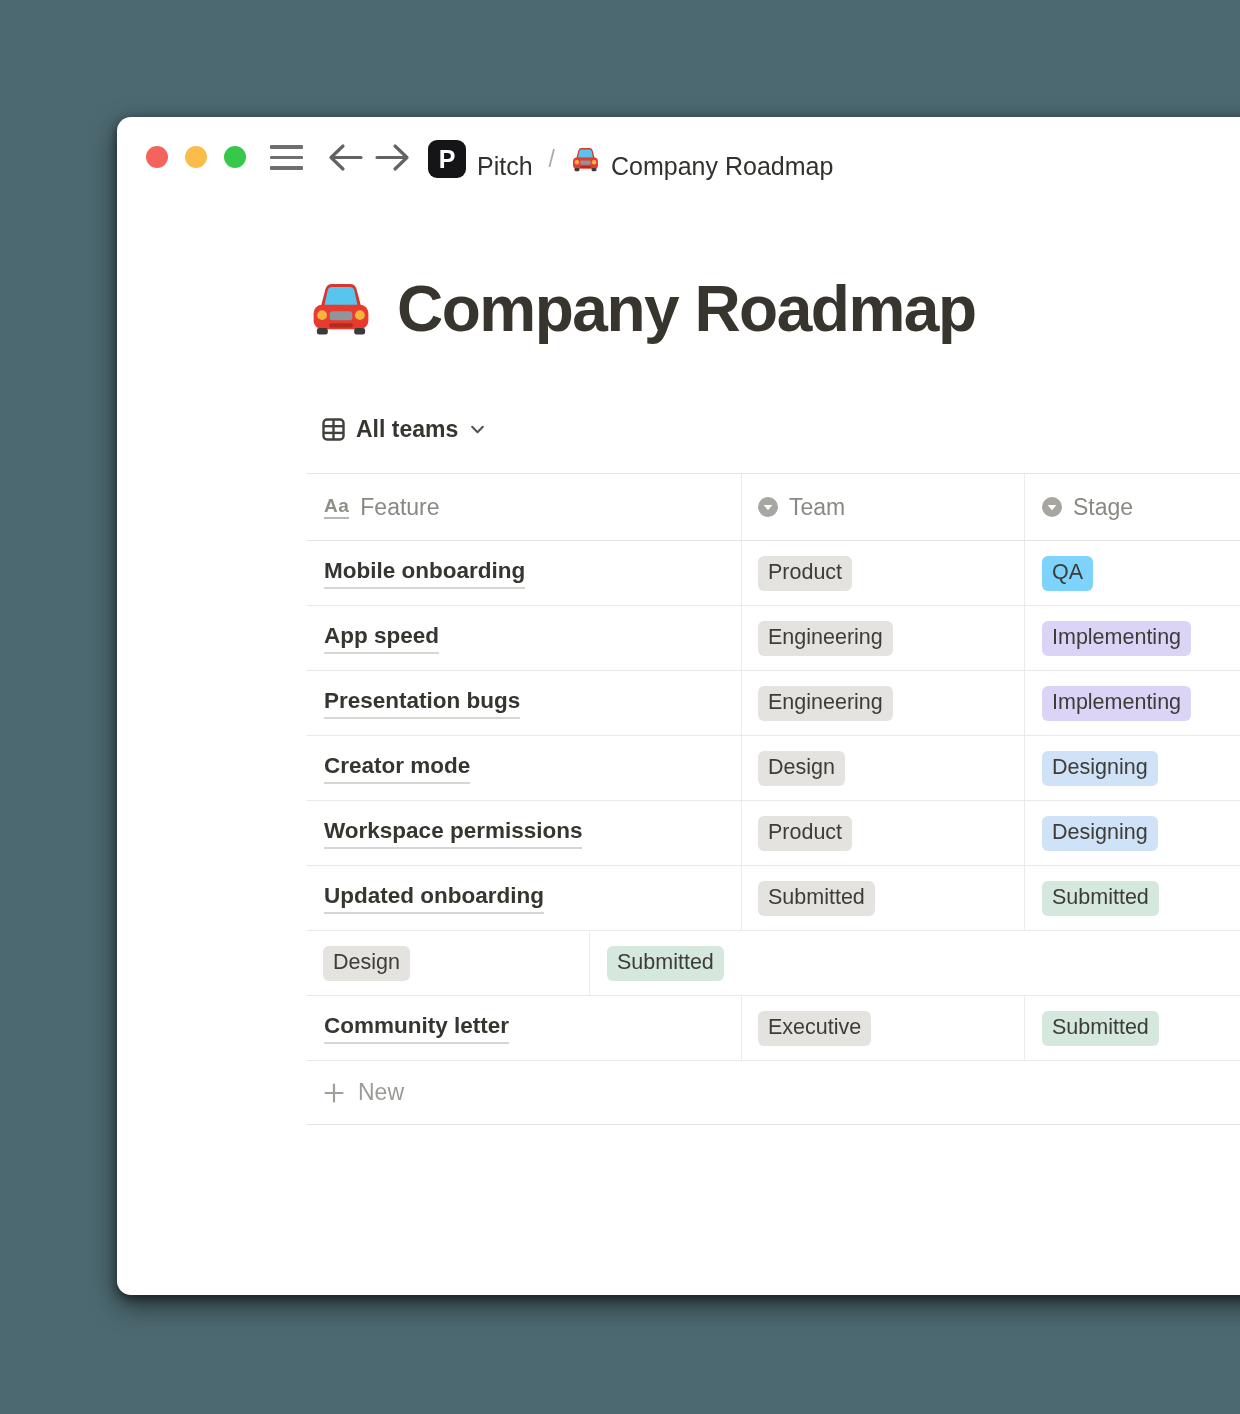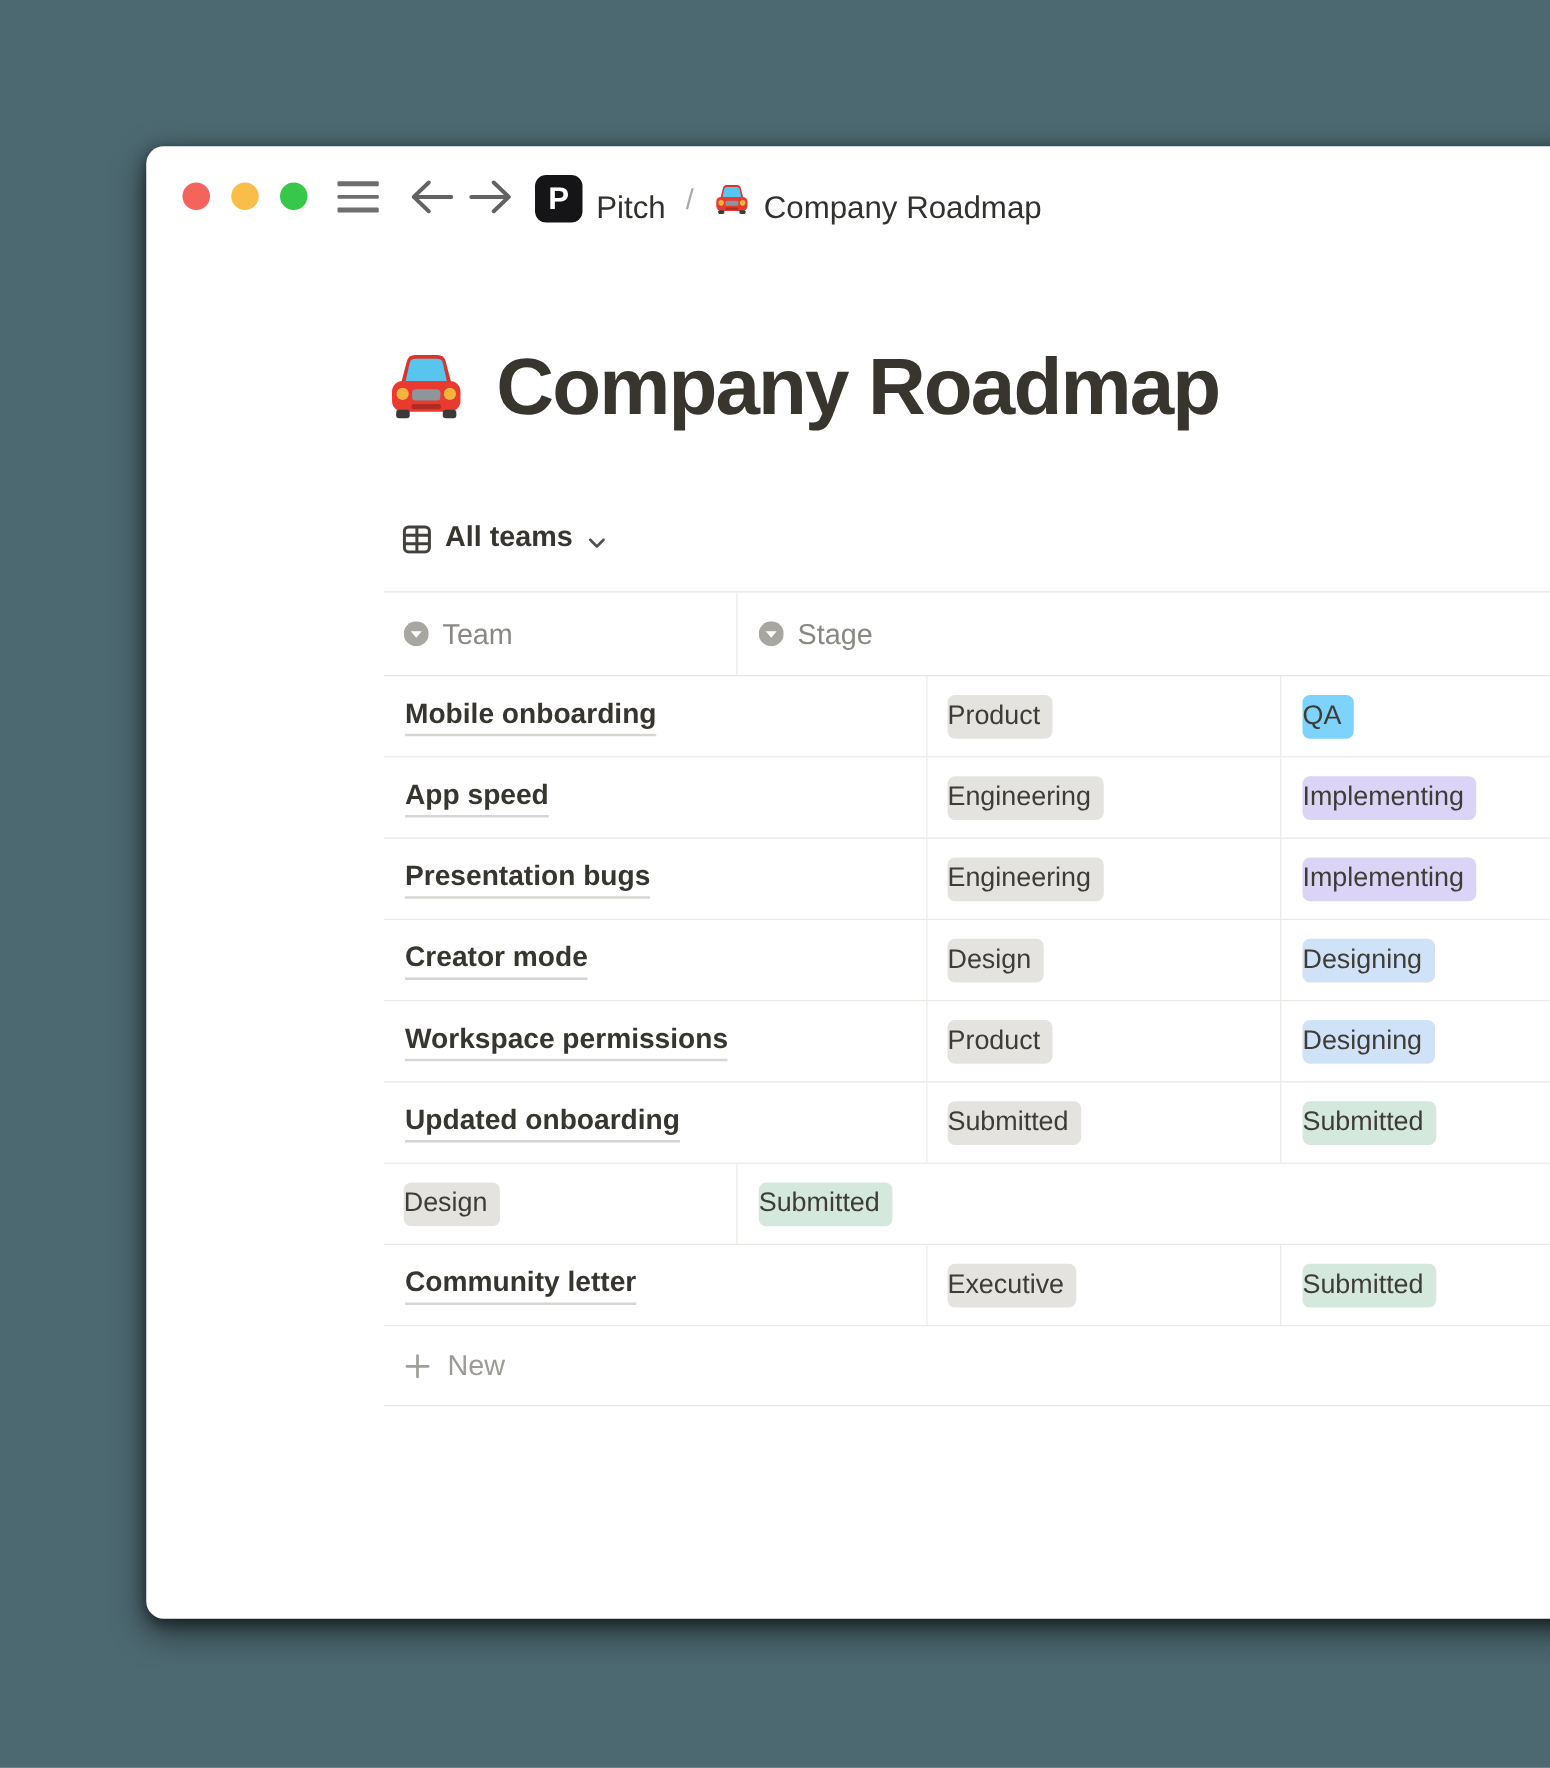--- a/index.html
+++ b/index.html
@@ -53,21 +53,21 @@
   .page-title { position: absolute; left: 190px; top: 155px; display: flex; align-items: center; }
   .title-car { width: 68px; height: 68px; flex: 0 0 auto; }
   .page-title h1 {
     margin: 0 0 0 22px;
     font-size: 64px; font-weight: 800; letter-spacing: -1.5px;
     color: #38352F; white-space: nowrap;
   }
 
   
   .view-row { position: absolute; left: 190px; top: 299px; height: 36px; }
-  .view-selector { display: flex; align-items: flex-end; gap: 11px; padding-left: 15px; cursor: pointer; }
+  .view-selector { display: flex; align-items: center; gap: 11px; padding-left: 15px; cursor: pointer; }
   .view-selector .view-label { font-size: 23px; font-weight: 700; color: #37352F; }
 
   
   .db-table { position: absolute; left: 190px; top: 356px; width: 1130px; }
   .t-row { display: flex; border-bottom: 1.5px solid #EAE9E6; }
   .t-header { height: 66px; border-top: 1.5px solid #E6E5E2; border-bottom: 1.5px solid #E6E5E2; }
   .t-cell { display: flex; align-items: center; box-sizing: border-box; }
   .c-feature { width: 435px; padding-left: 17px; border-right: 1.5px solid #ECEBE8; }
   .c-team    { width: 283px; padding-left: 16px; border-right: 1.5px solid #ECEBE8; }
   .c-stage   { flex: 1; padding-left: 17px; }
@@ -78,21 +78,21 @@
     border-bottom: 2px solid #B9B7B2; padding-bottom: 2px; letter-spacing: 0.5px;
   }
   .data-row { height: 64px; }
   .feature-link {
     font-size: 22.5px; font-weight: 700; color: #37352F;
     border-bottom: 2px solid #D7D6D2; padding-bottom: 3px;
     white-space: nowrap; cursor: pointer;
   }
   .tag {
     display: inline-block; border-radius: 6px;
-    padding: 4px 10px 6px 0;
+    padding: 4px 10px 6px 10px;
     font-size: 21.5px; color: #3E3C37; white-space: nowrap; cursor: pointer;
   }
   .tag-gray { background: #E4E3E0; }
   .new-row { height: 63px; display: flex; align-items: center; gap: 13px;
     padding-left: 16px; border-bottom: 1.5px solid #E6E5E2; cursor: pointer; }
   .new-label { font-size: 23px; color: #9D9B96; text-align: center; }
 
   svg { display: block; }
 </style>
 </head>
@@ -172,20 +172,24 @@
         <span class="view-label">All teams</span>
         <svg width="17" height="17" viewBox="0 0 16 16">
           <path d="M3 5.5 L8 10.5 L13 5.5" stroke="#56534E" stroke-width="2" fill="none" stroke-linecap="round" stroke-linejoin="round"></path>
         </svg>
       </div>
 
     </div>
 
     <div class="db-table">
       <div class="t-row t-header">
+        <div class="t-cell c-feature">
+          <span class="aa-icon">Aa</span>
+          <span class="header-label">Feature</span>
+        </div>
         <div class="t-cell c-team">
           <svg width="20" height="20" viewBox="0 0 20 20">
               <use href="#select-glyph"></use>
             </svg>
           <span class="header-label">Team</span>
         </div>
         <div class="t-cell c-stage">
           <svg width="20" height="20" viewBox="0 0 20 20">
               <use href="#select-glyph"></use>
             </svg>

